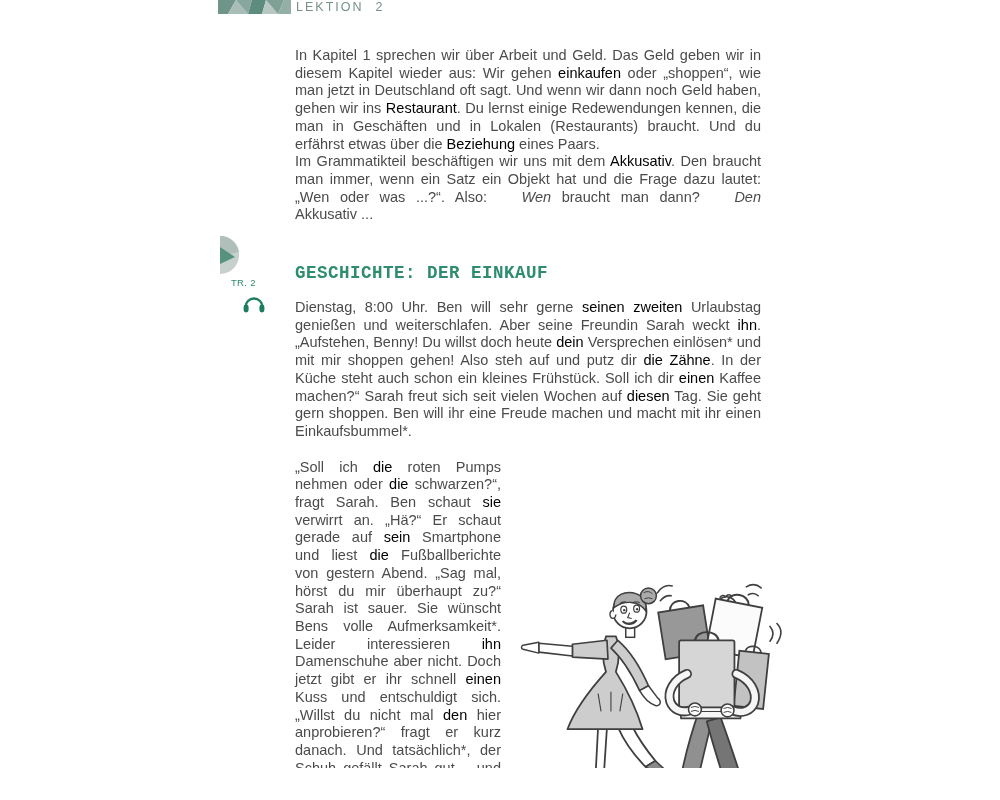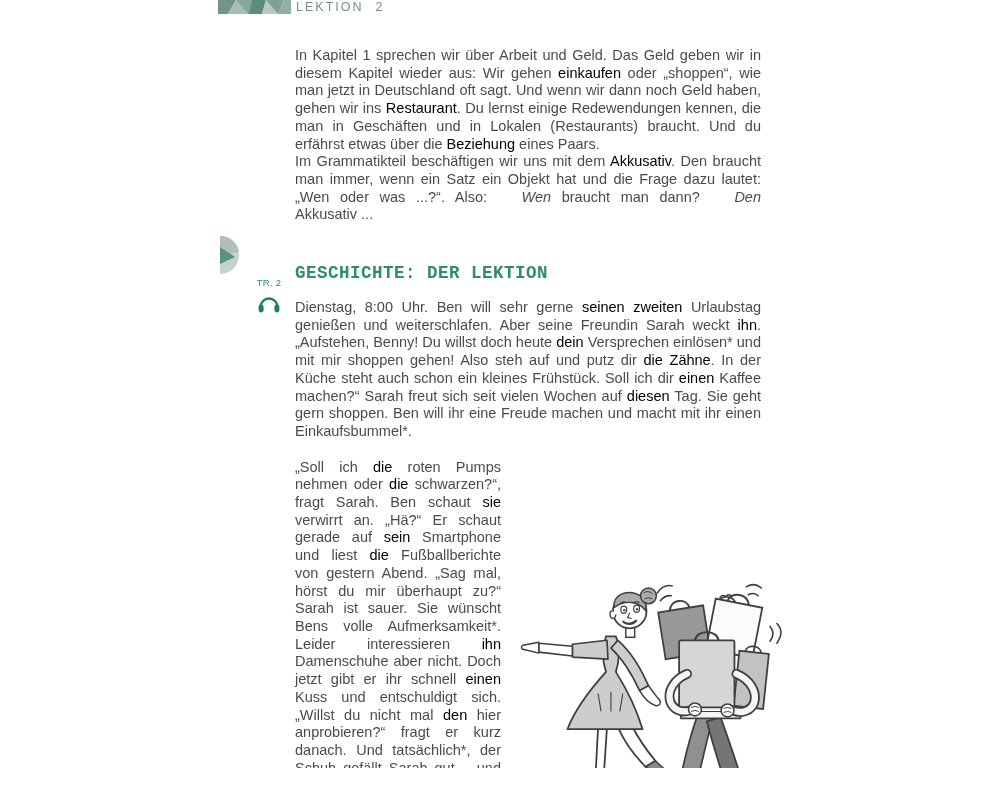--- a/index.html
+++ b/index.html
@@ -6,21 +6,21 @@
   html,body{margin:0;padding:0;background:#fff;}
   .page{position:relative;width:1000px;height:768px;background:#fff;overflow:hidden;
         font-family:"Liberation Sans","DejaVu Sans",sans-serif;color:#4b4b4b;}
   
   .band{position:absolute;left:218px;top:0;width:73px;height:14px;}
   .lektion{position:absolute;left:296px;top:0px;font-size:12.5px;letter-spacing:2px;
            color:#76908a;font-weight:400;}
   .lektion .num{margin-left:12px;}
   
   .deco-semi{position:absolute;left:218px;top:235px;width:24px;height:40px;}
-  .track{position:absolute;left:246px;top:277px;width:46px;text-align:center;color:#1f7d62;}
+  .track{position:absolute;left:231px;top:277px;width:46px;color:#1f7d62;}
   .track .tr{font-size:9.5px;letter-spacing:0.3px;color:#2c8a6d;}
   .track svg{display:block;margin:6px auto 0;}
   
   .main{position:absolute;left:295px;top:47px;width:466px;}
   .para{text-align:justify;font-size:14.5px;line-height:17.7px;hyphens:auto;-webkit-hyphens:auto;}
   .hl{color:#000000;}
   .it{font-style:italic;margin-left:24px;}
   h2.story-heading{margin:39px 0 12px 0;font-family:"Liberation Mono","DejaVu Sans Mono",monospace;
       font-weight:700;font-size:17.5px;line-height:20px;color:#2e8c6f;letter-spacing:0.5px;}
   .p1{margin:16px 0 18px 0;}
@@ -59,21 +59,21 @@
     <svg width="24" height="20" viewBox="0 0 24 20" aria-hidden="true">
       <path d="M3.5,13 a8.5,8.5 0 0 1 17,0" fill="none" stroke="#1f7d62" stroke-width="2.4"></path>
       <rect x="1.6" y="10.5" width="5" height="8" rx="2.4" fill="#1f7d62"></rect>
       <rect x="17.4" y="10.5" width="5" height="8" rx="2.4" fill="#1f7d62"></rect>
     </svg>
   </div>
 
   <div class="main">
     <div class="para intro"><span>In Kapitel 1 sprechen wir über Arbeit und Geld. Das Geld geben wir in diesem Kapitel wieder aus: Wir gehen </span><span class="hl">einkaufen</span><span> oder „shoppen“, wie man jetzt in Deutschland oft sagt. Und wenn wir dann noch Geld haben, gehen wir ins </span><span class="hl">Restaurant</span><span>. Du lernst einige Redewendungen kennen, die man in Geschäften und in Lokalen (Restaurants) braucht. Und du erfährst etwas über die </span><span class="hl">Beziehung</span><span> eines Paars.</span><br><span>Im Grammatikteil beschäftigen wir uns mit dem </span><span class="hl">Akkusativ</span><span>. Den braucht man immer, wenn ein Satz ein Objekt hat und die Frage dazu lautet: „Wen oder was ...?“. Also: </span><span class="it">Wen</span><span> braucht man dann? </span><span class="it">Den</span><span> Akkusativ ...</span></div>
 
-    <h2 class="story-heading">GESCHICHTE: DER LEKTION</h2>
+    <h2 class="story-heading">GESCHICHTE: DER EINKAUF</h2>
 
     <div class="para p1"><span>Dienstag, 8:00 Uhr. Ben will sehr gerne </span><span class="hl">seinen zweiten</span><span> Urlaubstag genießen und weiterschlafen. Aber seine Freundin Sarah weckt </span><span class="hl">ihn</span><span>. „Aufstehen, Benny! Du willst doch heute </span><span class="hl">dein</span><span> Versprechen einlösen* und mit mir shoppen gehen! Also steh auf und putz dir </span><span class="hl">die Zähne</span><span>. In der Küche steht auch schon ein kleines Frühstück. Soll ich dir </span><span class="hl">einen</span><span> Kaffee machen?“ Sarah freut sich seit vielen Wochen auf </span><span class="hl">diesen</span><span> Tag. Sie geht gern shoppen. Ben will ihr eine Freude machen und macht mit ihr einen Einkaufsbummel*.</span></div>
 
     <div class="para p2">
       <span class="illu" role="img" aria-label="Cartoon: Sarah zeigt nach links, Ben trägt einen Stapel Einkaufstüten">
         <svg viewBox="0 0 275 255">
 
           <ellipse cx="150" cy="240" rx="118" ry="12" fill="#e6e6e6"></ellipse>
 
           <path d="M190,134 C180,162 172,196 168,222 L184,224 C190,198 198,164 204,140 Z" fill="#909090" stroke="#3f3f3f" stroke-width="1.8" stroke-linejoin="round"></path>

